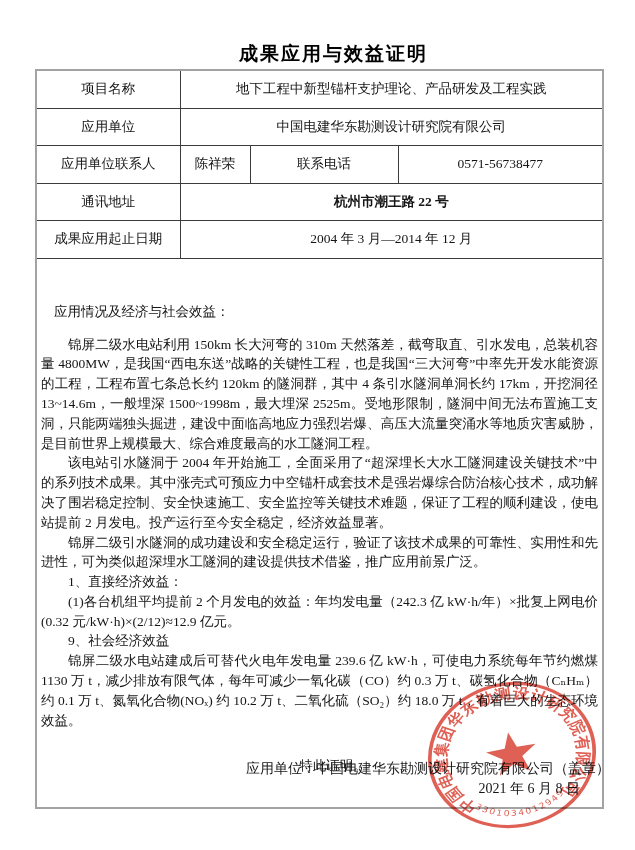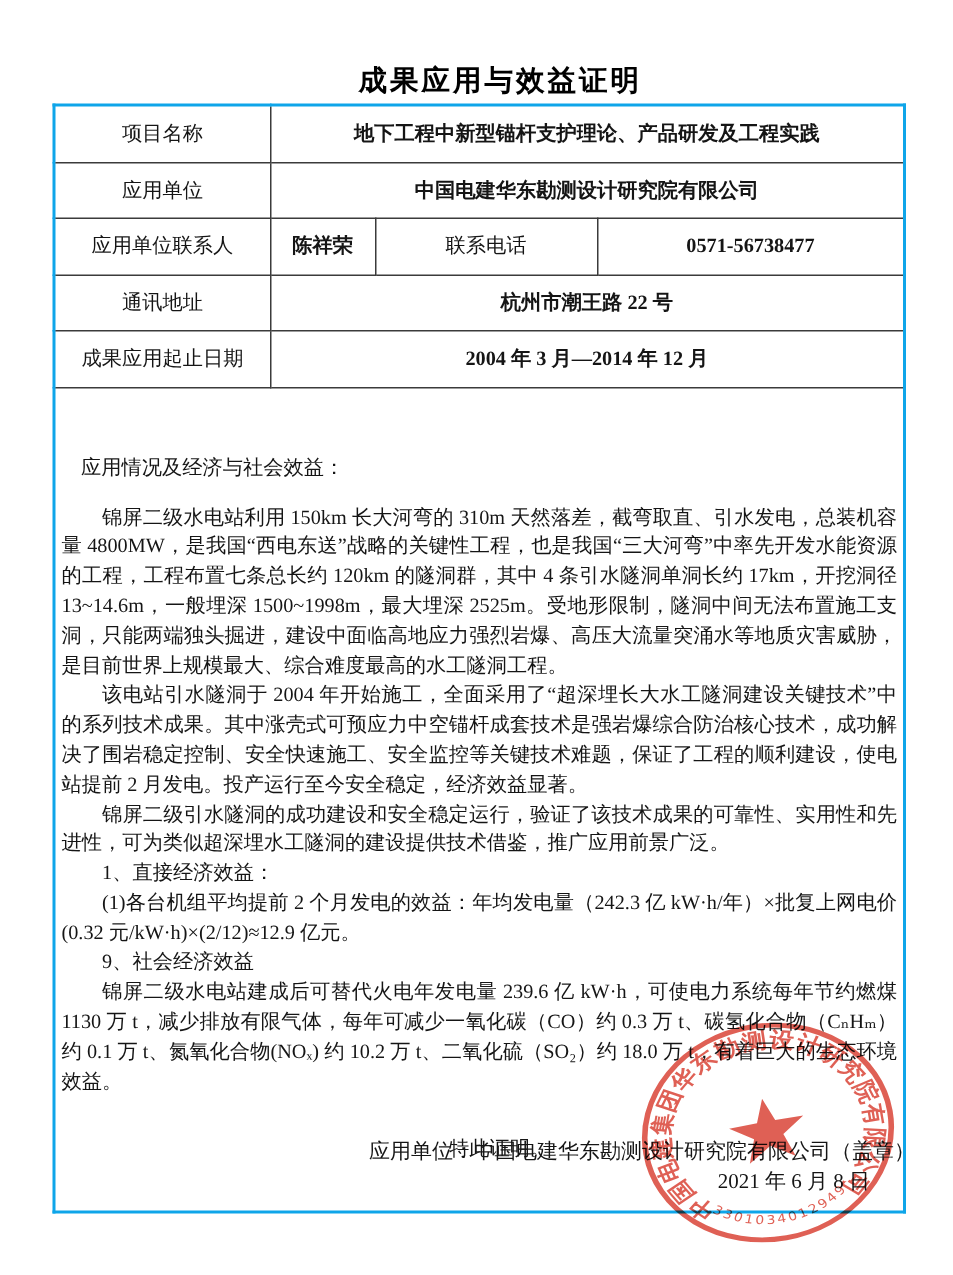--- a/index.html
+++ b/index.html
@@ -7,28 +7,28 @@
     position:relative;width:635px;height:850px;background:#ffffff;overflow:hidden;
     font-family:"Liberation Serif","DejaVu Serif",serif;color:#151515;
   }
   .doc-title{
     position:absolute;top:25px;left:0;width:100%;text-align:center;
     font-size:19px;font-weight:bold;letter-spacing:2px;margin:16px;color:#000000;
   }
   table.info-table{
     position:absolute;top:69px;left:35px;width:567px;
     border-collapse:collapse;table-layout:fixed;
-    border:2px solid #0ea5e9;
+    border:2px solid #a3a3a3;
   }
   table.info-table td{
     border:1px solid #3b3b3b;padding:0 4px;
     font-size:13.5px;text-align:center;vertical-align:middle;
   }
   tr.field-row td{height:36.5px;}
-  td.value-cell{font-size:14px;font-weight:bold;}
+  td.value-cell{font-size:14px;}
   td.bold-value{font-weight:bold;}
   td.body-cell{
     height:548px;vertical-align:top;text-align:left;
     padding:5px 8px 0 9px;font-size:14px;line-height:19.8px;
   }
   .section-heading{margin:13px;text-align:left;}
   p.para{margin:0;text-indent:2em;text-align:justify;}
   p.closing{margin:26px 0 0 0;text-indent:2em;text-align:center;}
   .signature{
     position:absolute;top:759px;left:16px;width:594px;text-align:right;

